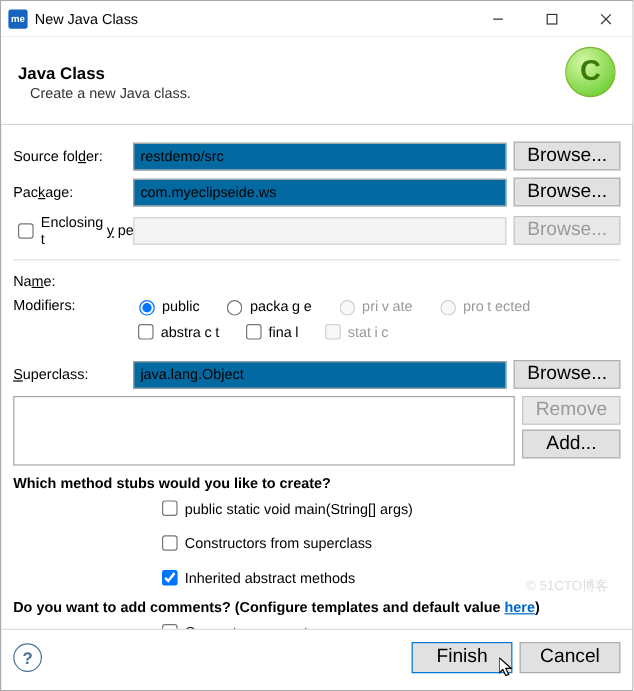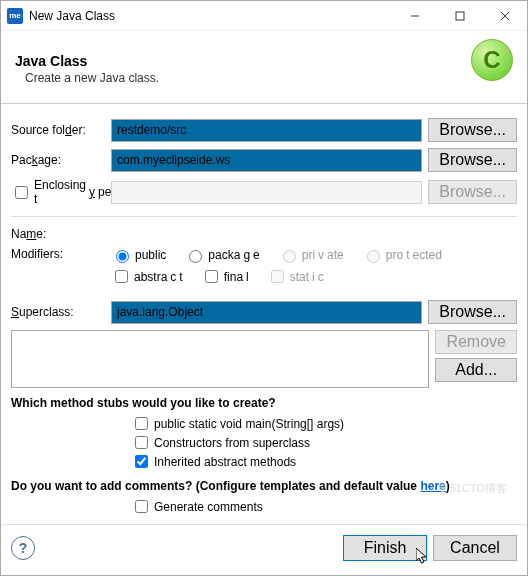--- a/index.html
+++ b/index.html
@@ -27,21 +27,21 @@
   .btn[disabled] { color: #9a9a9a; background: #e9e9e9; border-color: #c5c5c5; cursor: default; }
   .field { flex: 1; margin-right: 6px; }
   .disabled-field { background: #f5f5f5; border: 1px solid #d0d0d0; height: 23px; flex: 1; margin-right: 6px; }
   .modrow { display: flex; gap: 18px; align-items: center; }
   label.opt { display: flex; align-items: center; gap: 3px; }
   label.opt.dis { color: #9a9a9a; }
   .listbox { border: 1px solid #a7a7a7; height: 58px; flex: 1; margin-right: 6px; background: #fff; }
   .vbtns { display: flex; flex-direction: column; gap: 4px; }
   .section { margin-top: 8px; }
   .section > .q { font-size: 12px; margin-bottom: 4px; font-weight: bold; }
-  .indent { padding-left: 120px; display: flex; flex-direction: column; gap: 0; }
+  .indent { padding-left: 120px; display: flex; flex-direction: column; gap: 10px; }
   a.link { color: #0066cc; text-decoration: underline; }
   .footer { border-top: 1px solid #ddd; padding: 10px 10px 14px 10px; display: flex; align-items: center; }
   .help { width: 24px; height: 24px; border-radius: 50%; border: 1.5px solid #4a6e99; color: #4a6e99; display: flex; align-items: center; justify-content: center; font-size: 14px; font-weight: bold; }
   .footer .spacer { flex: 1; }
   .footer .btn { min-width: 84px; height: 26px; }
   .footer .btn.finish { border: 1px solid #0078d7; }
   hr.thin { border: none; border-top: 1px solid #ddd; margin: 10px 0; }
   .cursor { position: absolute; pointer-events: none; transform: translate(-2px,-2px);}
   .watermark { position:absolute; right:20px; bottom:28px; color:#ddd; font-size:11px;}
 </style>

